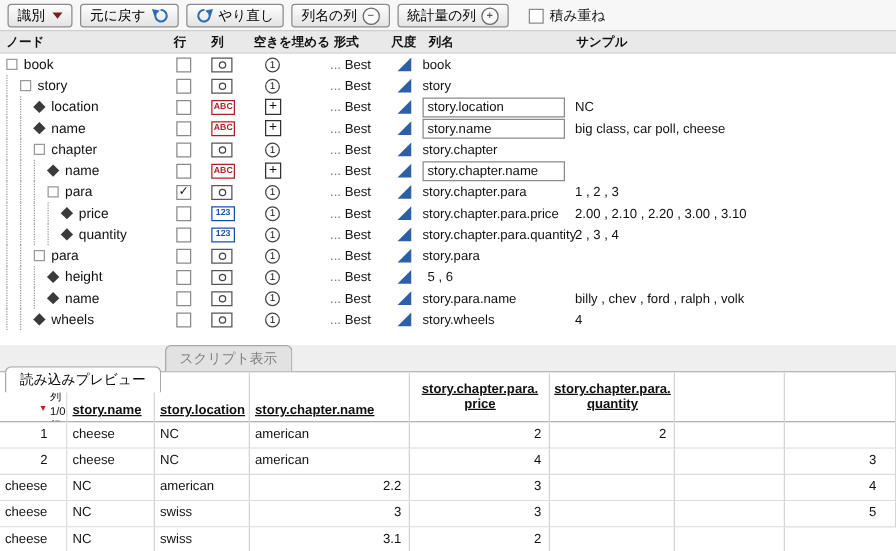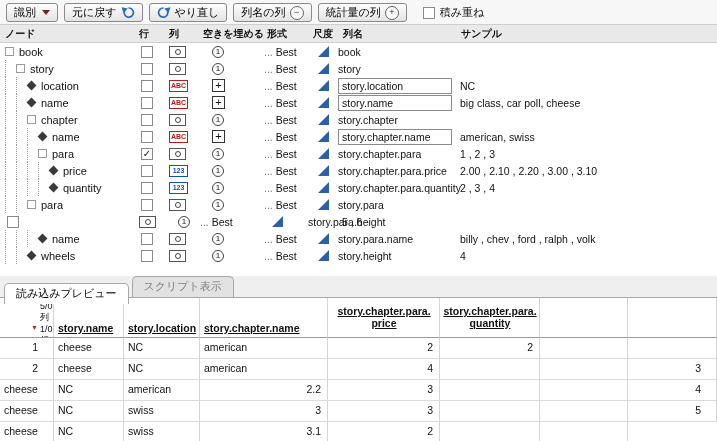--- a/index.html
+++ b/index.html
@@ -50,21 +50,21 @@
   .name-input{border:1px solid #8a8a8a;background:#fff;height:14px;line-height:14px;padding:0 3px;width:106px;
               white-space:nowrap;overflow:hidden;display:inline-block;}
   .name-text{white-space:nowrap;overflow:visible;}
   .sample{font-size:10.5px;white-space:nowrap;overflow:hidden;padding-left:4px;}
 
   
   .tabbar{display:flex;gap:3px;align-items:flex-end;height:22px;margin-top:12px;padding-left:4px;
           background:#efefef;border-bottom:1px solid #a8a8a8;box-sizing:border-box;}
   .tab{border:1px solid #a8a8a8;border-bottom:none;border-radius:5px 5px 0 0;padding:2px 11px 3px;background:#e2e2e2;
        color:#808080;white-space:nowrap;position:relative;}
-  .tab.active{background:#fff;color:#000;top:7px;}
+  .tab.active{background:#fff;color:#000;top:17px;}
 
   
   .pgrid{display:grid;grid-template-columns:54px 70px 76px 128px 112px 100px 88px 1fr;
          grid-template-rows:40px repeat(5,21px);font-size:10.5px;}
   .pgrid>div{box-sizing:border-box;border-right:1px solid #d4d4d4;border-bottom:1px solid #dcdcdc;background:#fff;min-width:0;overflow:hidden;}
   .corner{display:flex;flex-direction:column;justify-content:space-between;padding:3px 3px 2px 3px;border-bottom:1px solid #9a9a9a !important;}
   .cl1,.cl2{display:flex;align-items:flex-start;gap:2px;font-size:9px;padding-left:28px;}
   .cl1{margin-left:9px;}
   .rtri{color:#c22222;font-size:7px;line-height:7px;}
   .phcell{font-weight:bold;display:flex;flex-direction:column;justify-content:flex-end;padding:2px 3px 3px 4px;
@@ -300,23 +300,20 @@
         <div class="cell fmt">
           <span class="dots">...</span>
           <span>Best</span>
         </div>
         <div class="cell scale-cell">
           <span class="tri-cont"></span>
         </div>
         <div class="cell colname-cell">
           <span class="name-input">story.chapter.name</span>
         </div>
-        <div class="cell sample">
-          <span>american, swiss</span>
-        </div>
       </div>
       <div class="trow">
         <div class="cell node-cell">
           <span class="guide"></span>
           <span class="guide"></span>
           <span class="guide"></span>
           <span class="icon-node"></span>
           <span class="nlabel">para</span>
         </div>
         <div class="cell row-cell">
@@ -434,40 +431,44 @@
           <span class="tri-cont"></span>
         </div>
         <div class="cell colname-cell">
           <span class="name-text">story.para</span>
         </div>
         <div class="cell sample">
           <span></span>
         </div>
       </div>
       <div class="trow">
-        <div class="cell row-cell">
-          <span class="cb"></span>
-        </div>
-        <div class="cell col-cell">
-          <span class="icon-media">
-            <i></i>
-          </span>
-        </div>
-        <div class="cell fill-cell">
-          <span class="icon-one">1</span>
-        </div>
-        <div class="cell fmt">
-          <span class="dots">...</span>
-          <span>Best</span>
-        </div>
-        <div class="cell scale-cell">
-          <span class="tri-cont"></span>
-        </div>
-        <div class="cell colname-cell">
-          <span class="name-text">story.para.height</span>
+        <div class="cell node-cell">
+          <span class="guide"></span>
+          <span class="guide"></span>
+          <span class="guide"></span>
+          <span class="icon-diamond"></span>
+          <span class="nlabel">height</span>
+        </div>
+        <div class="cell row-cell">
+          <span class="cb"></span>
+        </div>
+        <div class="cell col-cell">
+          <span class="icon-media">
+            <i></i>
+          </span>
+        </div>
+        <div class="cell fill-cell">
+          <span class="icon-one">1</span>
+        </div>
+        <div class="cell fmt">
+          <span class="dots">...</span>
+          <span>Best</span>
+        </div>
+        <div class="cell scale-cell">
+          <span class="tri-cont"></span>
         </div>
         <div class="cell sample">
           <span>5 , 6</span>
         </div>
       </div>
       <div class="trow">
         <div class="cell node-cell">
           <span class="guide"></span>
           <span class="guide"></span>
           <span class="guide"></span>
@@ -518,21 +519,21 @@
           <span class="icon-one">1</span>
         </div>
         <div class="cell fmt">
           <span class="dots">...</span>
           <span>Best</span>
         </div>
         <div class="cell scale-cell">
           <span class="tri-cont"></span>
         </div>
         <div class="cell colname-cell">
-          <span class="name-text">story.height</span>
+          <span class="name-text">story.wheels</span>
         </div>
         <div class="cell sample">
           <span>4</span>
         </div>
       </div>
     </div>
 
   <div class="tabbar">
       <div class="tab active">読み込みプレビュー</div>
       <div class="tab">スクリプト表示</div>

